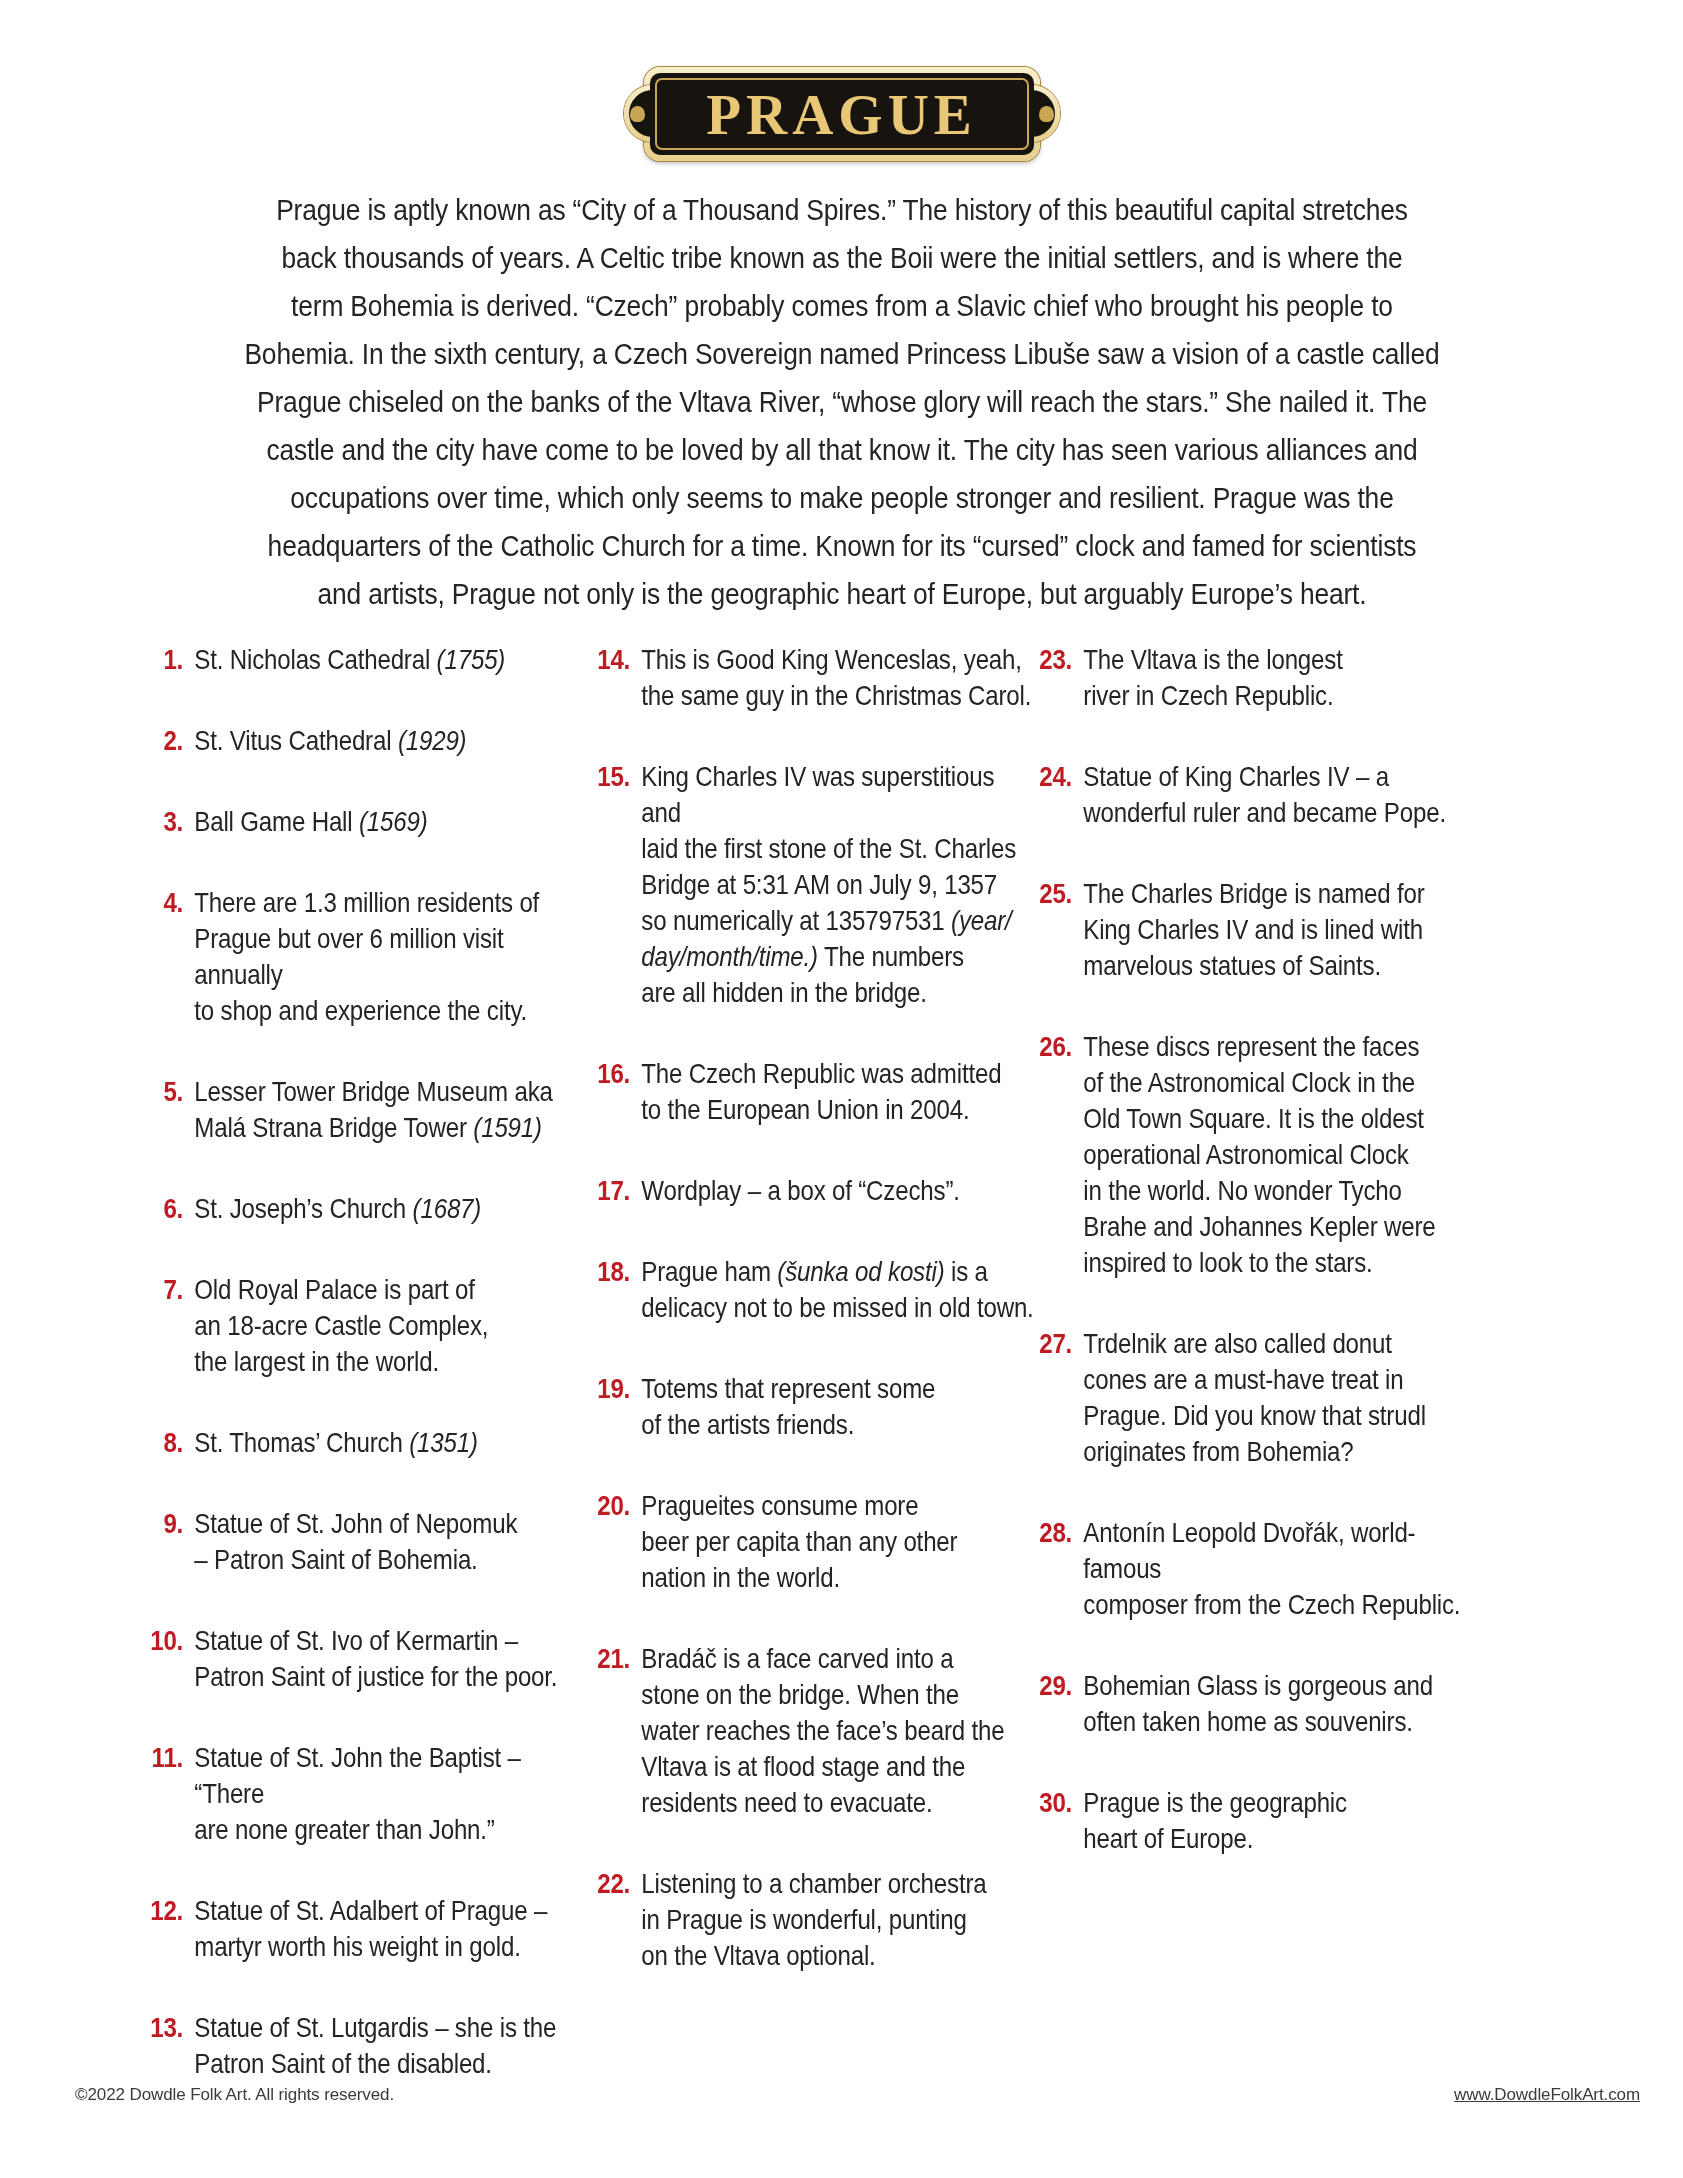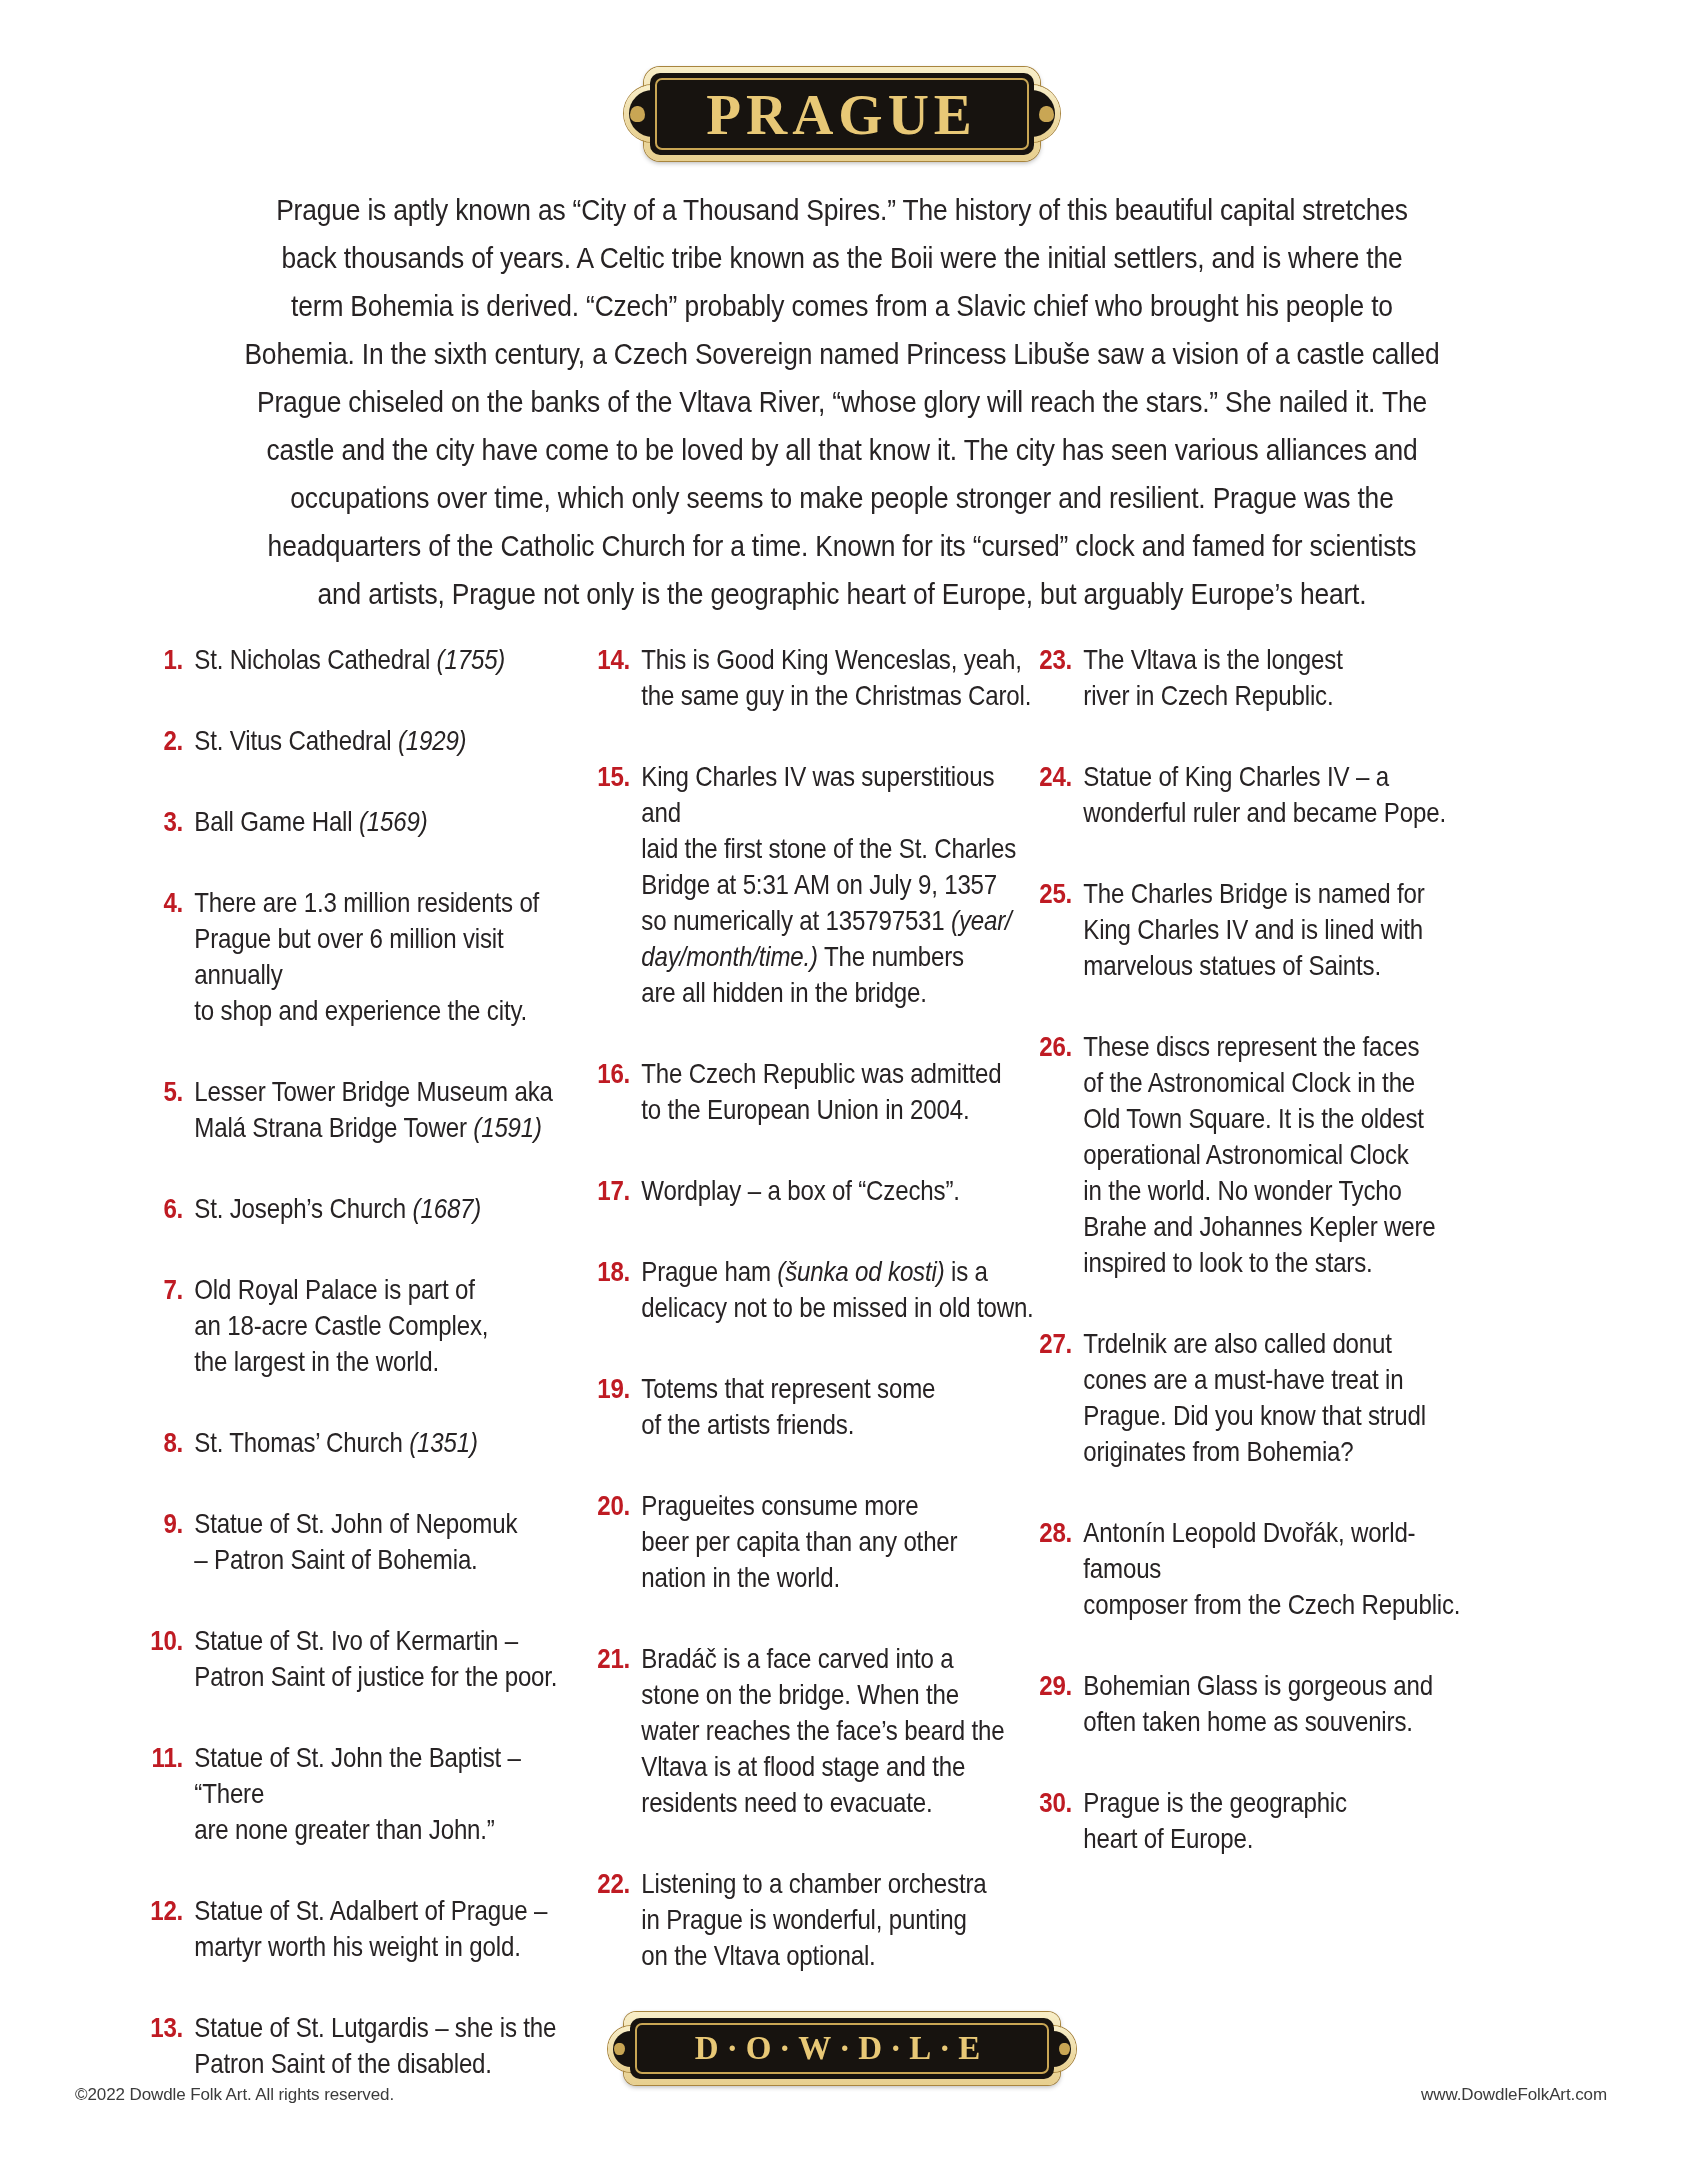--- a/index.html
+++ b/index.html
@@ -68,21 +68,21 @@
   }
   .col-0{left:147px}.col-1{left:594px}.col-2{left:1036px}
   .item{display:flex;margin:0 0 45px 0;font-size:28px;line-height:36px;letter-spacing:-0.2px;}
   .num{flex:0 0 42px;text-align:right;margin-right:13px;font-weight:700;color:var(--red);}
   .txt{white-space:pre-line;}
   .it{font-style:italic;}
 
   
   .foot{position:absolute;top:2085px;font-size:17px;color:#3b3b3b;letter-spacing:-0.1px;}
   .foot-left{left:75px;}
-  .foot-right{right:76px;}
+  .foot-right{right:43px;text-decoration:underline;}
 </style>
 </head>
 <body>
 
 <div class="sheet">
 
   <div class="plaque prague">
     <span class="tab tab-l">
         <i class="fan"></i>
       </span>
@@ -268,28 +268,18 @@
 often taken home as souvenirs.</span></span>
         </li>
         <li class="item">
           <span class="num">30.</span>
           <span class="txt"><span>Prague is the geographic
 heart of Europe.</span></span>
         </li>
       </ol>
     </div>
 
-  <div class="plaque dowdle">
-    <span class="tab tab-l">
-        <i class="fan"></i>
-      </span>
-    <span class="tab tab-r">
-        <i class="fan"></i>
-      </span>
-    <span class="core"></span>
-    <span class="plaque-label">D·O·W·D·L·E</span>
-  </div>
 
   <div class="foot foot-left">©2022 Dowdle Folk Art. All rights reserved.</div>
   <div class="foot foot-right">www.DowdleFolkArt.com</div>
 
 </div>
 
 
 </body></html>

